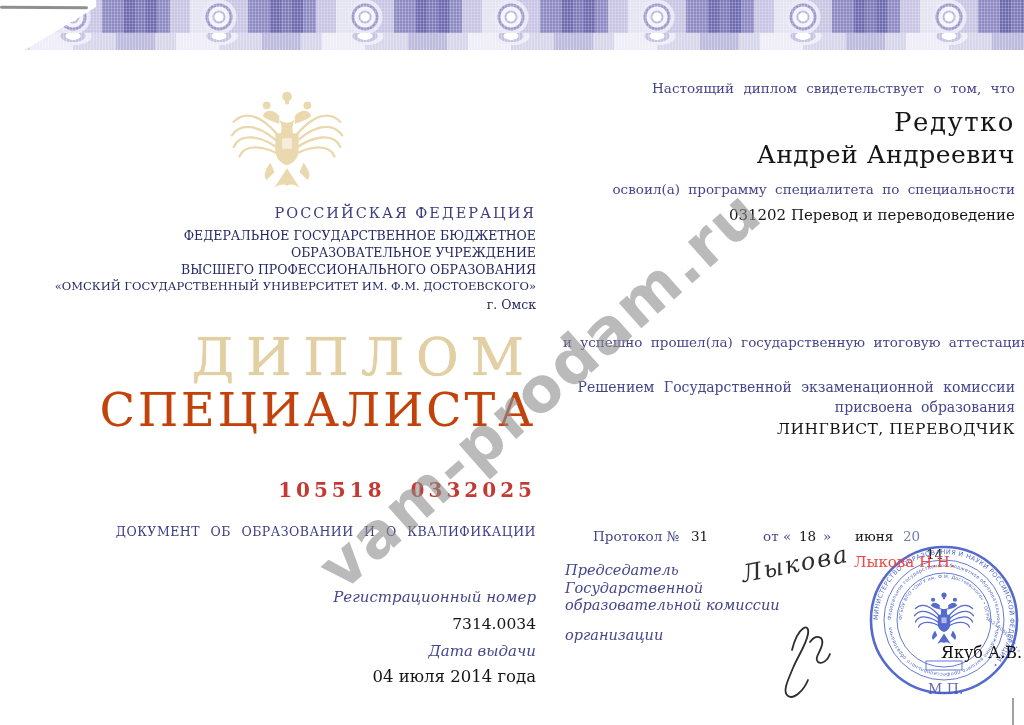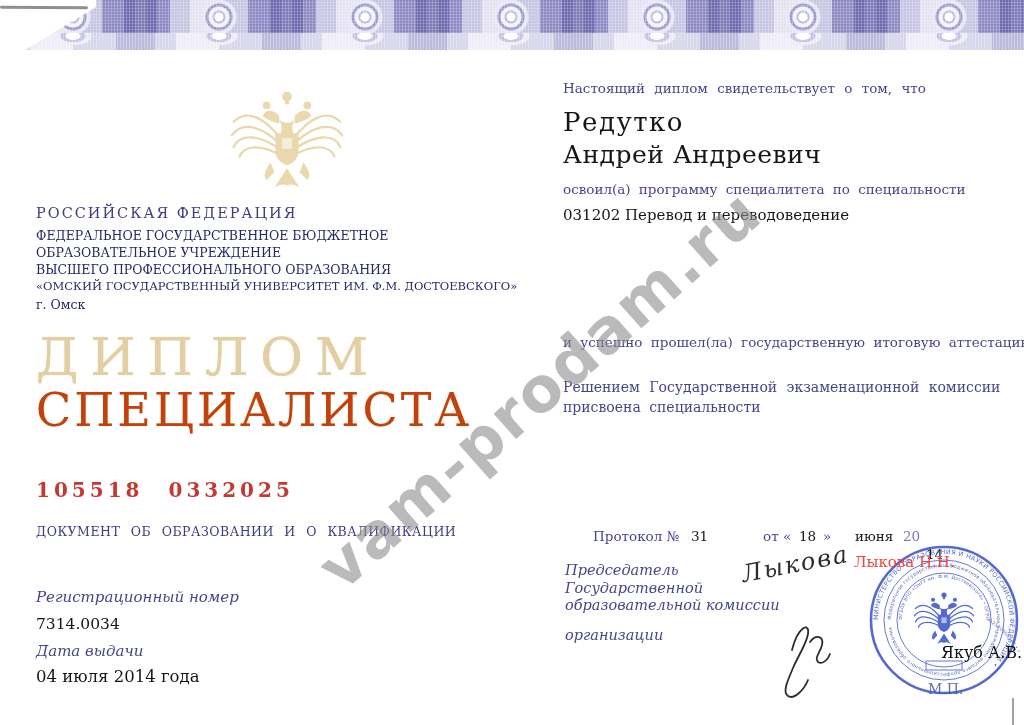--- a/index.html
+++ b/index.html
@@ -23,21 +23,21 @@
       radial-gradient(ellipse 26px 13px at 73px 3px,#ffffff 0 7px,#c5c3e2 8px 12px,#eeedf7 13px 18px,rgba(220,219,238,0) 19px),
       repeating-linear-gradient(90deg,#bdbbdd 0 9px,#d7d6ea 9px 30px,#efeef8 30px 73px,#d7d6ea 73px 116px,#bdbbdd 116px 146px);
     background-size:146px 100%,146px 100%;}
   .g-light::after{content:"";position:absolute;inset:0;
       background:repeating-linear-gradient(90deg,rgba(255,255,255,.3) 0 1px,transparent 1px 3px);}
   .corner-cover{position:absolute;left:0;top:0;width:96px;height:50px;background:#ffffff;
       clip-path:polygon(0 0,100% 0,100% 14%,26% 100%,0 100%);}
   .scan-line-top{position:absolute;left:0;top:6px;width:88px;height:3px;background:#8f8f8f;
       transform:rotate(.4deg);border-radius:2px;}
   .scan-line-br{position:absolute;left:1012px;top:698px;width:2px;height:27px;background:#a0a0a0;}
-  .ctr{text-align:left;}
+  .ctr{text-align:right;}
   .purple{color:#45458c;}
   .navy{color:#262a63;}
   .blk{color:#161616;}
   .ital{font-style:italic;}
 
   .left-col{position:absolute;left:36px;top:0;width:500px;height:566px;}
   .right-col{position:absolute;left:563px;top:0;width:452px;height:725px;}
   .line{position:absolute;left:0;width:100%;white-space:nowrap;}
 
   
@@ -167,21 +167,22 @@
   <div class="right-col">
 
     <div class="line ctr purple intro">Настоящий диплом свидетельствует о том, что</div>
     <div class="line ctr blk surname">Редутко</div>
     <div class="line ctr blk givenn">Андрей Андреевич</div>
     <div class="line ctr purple program">освоил(а) программу специалитета по специальности</div>
     <div class="line ctr blk spec">031202 Перевод и переводоведение</div>
 
     <div class="line ctr purple attest">и успешно прошел(ла) государственную итоговую аттестацию</div>
     <div class="line ctr purple comm1">Решением Государственной экзаменационной комиссии</div>
-    <div class="line ctr purple comm2">присвоена специальности</div>
+    <div class="line ctr purple comm2">присвоена образования</div>
+    <div class="line ctr blk qualif">ЛИНГВИСТ, ПЕРЕВОДЧИК</div>
 
     <div class="protocol-row">
       <span class="p-label">Протокол №</span>
       <span class="p-num">31</span>
       <span class="p-from">от «</span>
       <span class="p-day">18</span>
       <span class="p-close">»</span>
       <span class="p-month">июня</span>
       <span class="p-y20">20</span>
       <span class="p-y14">14</span>

